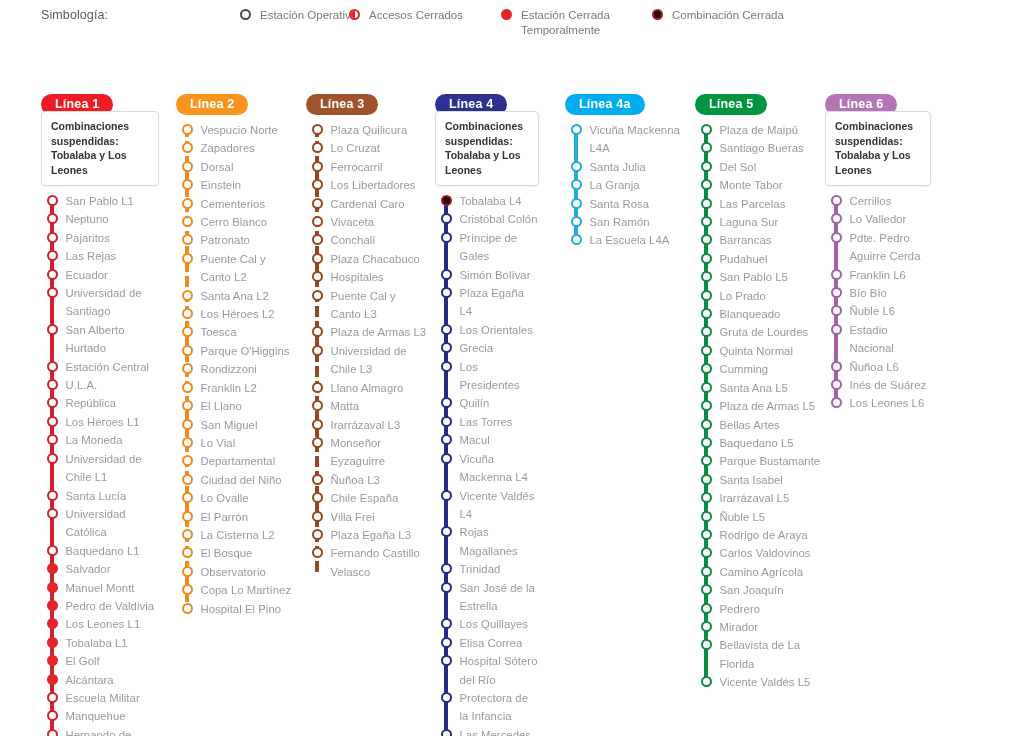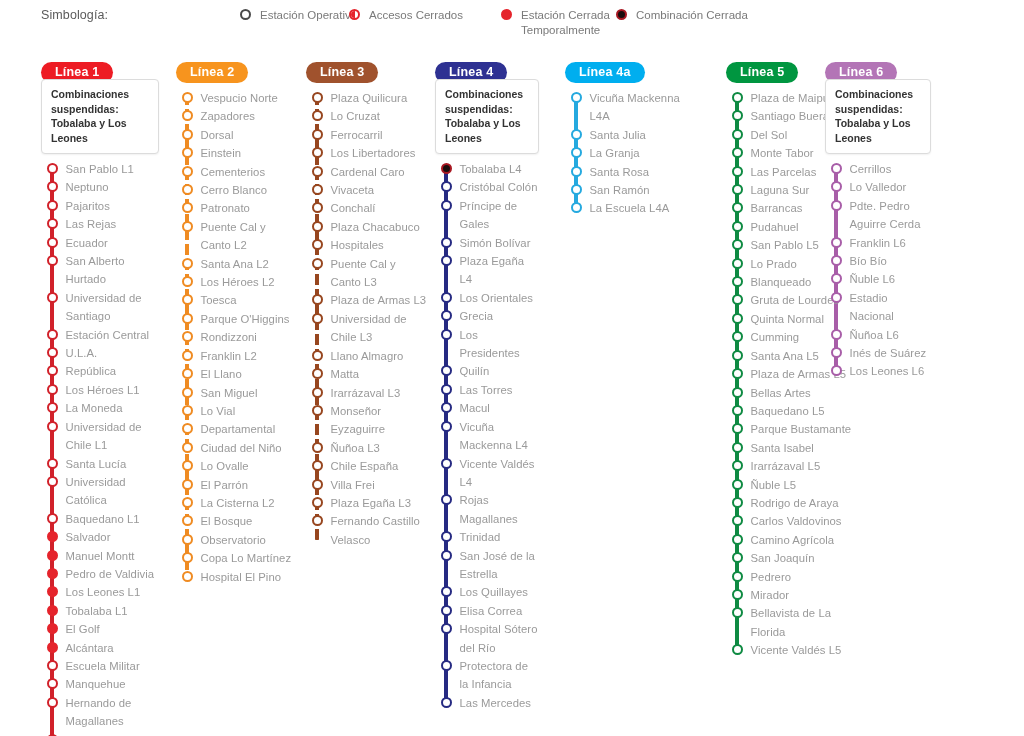--- a/index.html
+++ b/index.html
@@ -77,20 +77,21 @@
     display: inline-block;
     color: #ffffff;
     font-size: 12.5px;
     font-weight: bold;
     padding: 3px 14px 4px 14px;
     border-radius: 11px;
     letter-spacing: .2px;
     white-space: nowrap;
     position: relative;
     z-index: 3;
+    margin-top: 32px;
   }
 
   .notice {
     position: relative;
     z-index: 3;
     margin-top: -4px;
     background: #ffffff;
     border: 1px solid #dcdcdc;
     border-radius: 4px;
     padding: 7px 9px 8px 9px;
@@ -148,21 +149,21 @@
         <span class="lg-label">Estación Operativa</span>
       </div>
       <div class="legend-item" style="left: 349px;">
         <span class="lg-dot accesos"></span>
         <span class="lg-label">Accesos Cerrados</span>
       </div>
       <div class="legend-item" style="left: 501px;">
         <span class="lg-dot cerrada"></span>
         <span class="lg-label">Estación Cerrada Temporalmente</span>
       </div>
-      <div class="legend-item" style="left: 616px;">
+      <div class="legend-item" style="left: 652px;">
         <span class="lg-dot combinacion"></span>
         <span class="lg-label">Combinación Cerrada</span>
       </div>
     </div>
 </div>
 
 <div id="board">
     <div class="line-col" style="left: 41px; width: 118px;"><div class="line-badge" style="background: rgb(237, 28, 36);">Línea 1</div><div class="notice">Combinaciones suspendidas: Tobalaba y Los Leones</div><div class="stations">
         <div class="rail" style="background: rgb(209, 33, 42);"></div>
         <div class="station">
@@ -180,25 +181,25 @@
         <div class="station">
           <span class="st-dot" style="border: 2px solid rgb(209, 33, 42);"></span>
           <span class="st-label">Las Rejas</span>
         </div>
         <div class="station">
           <span class="st-dot" style="border: 2px solid rgb(209, 33, 42);"></span>
           <span class="st-label">Ecuador</span>
         </div>
         <div class="station">
           <span class="st-dot" style="border: 2px solid rgb(209, 33, 42);"></span>
+          <span class="st-label">Universidad de Santiago</span>
+        </div>
+        <div class="station">
+          <span class="st-dot" style="border: 2px solid rgb(209, 33, 42);"></span>
           <span class="st-label">San Alberto Hurtado</span>
-        </div>
-        <div class="station">
-          <span class="st-dot" style="border: 2px solid rgb(209, 33, 42);"></span>
-          <span class="st-label">Universidad de Santiago</span>
         </div>
         <div class="station">
           <span class="st-dot" style="border: 2px solid rgb(209, 33, 42);"></span>
           <span class="st-label">Estación Central</span>
         </div>
         <div class="station">
           <span class="st-dot" style="border: 2px solid rgb(209, 33, 42);"></span>
           <span class="st-label">U.L.A.</span>
         </div>
         <div class="station">
@@ -575,21 +576,21 @@
         </div>
         <div class="station">
           <span class="st-dot" style="border: 2px solid rgb(37, 169, 223);"></span>
           <span class="st-label">San Ramón</span>
         </div>
         <div class="station">
           <span class="st-dot" style="border: 2px solid rgb(37, 169, 223);"></span>
           <span class="st-label">La Escuela L4A</span>
         </div>
       </div></div>
-    <div class="line-col" style="left: 726px; width: 126px;"><div class="line-badge" style="background: rgb(0, 150, 64);">Línea 5</div><div class="stations">
+    <div class="line-col" style="left: 695px; width: 126px;"><div class="line-badge" style="background: rgb(0, 150, 64);">Línea 5</div><div class="stations">
         <div class="rail" style="background: rgb(14, 138, 66);"></div>
         <div class="station">
           <span class="st-dot" style="border: 2px solid rgb(14, 138, 66);"></span>
           <span class="st-label">Plaza de Maipú</span>
         </div>
         <div class="station">
           <span class="st-dot" style="border: 2px solid rgb(14, 138, 66);"></span>
           <span class="st-label">Santiago Bueras</span>
         </div>
         <div class="station">

